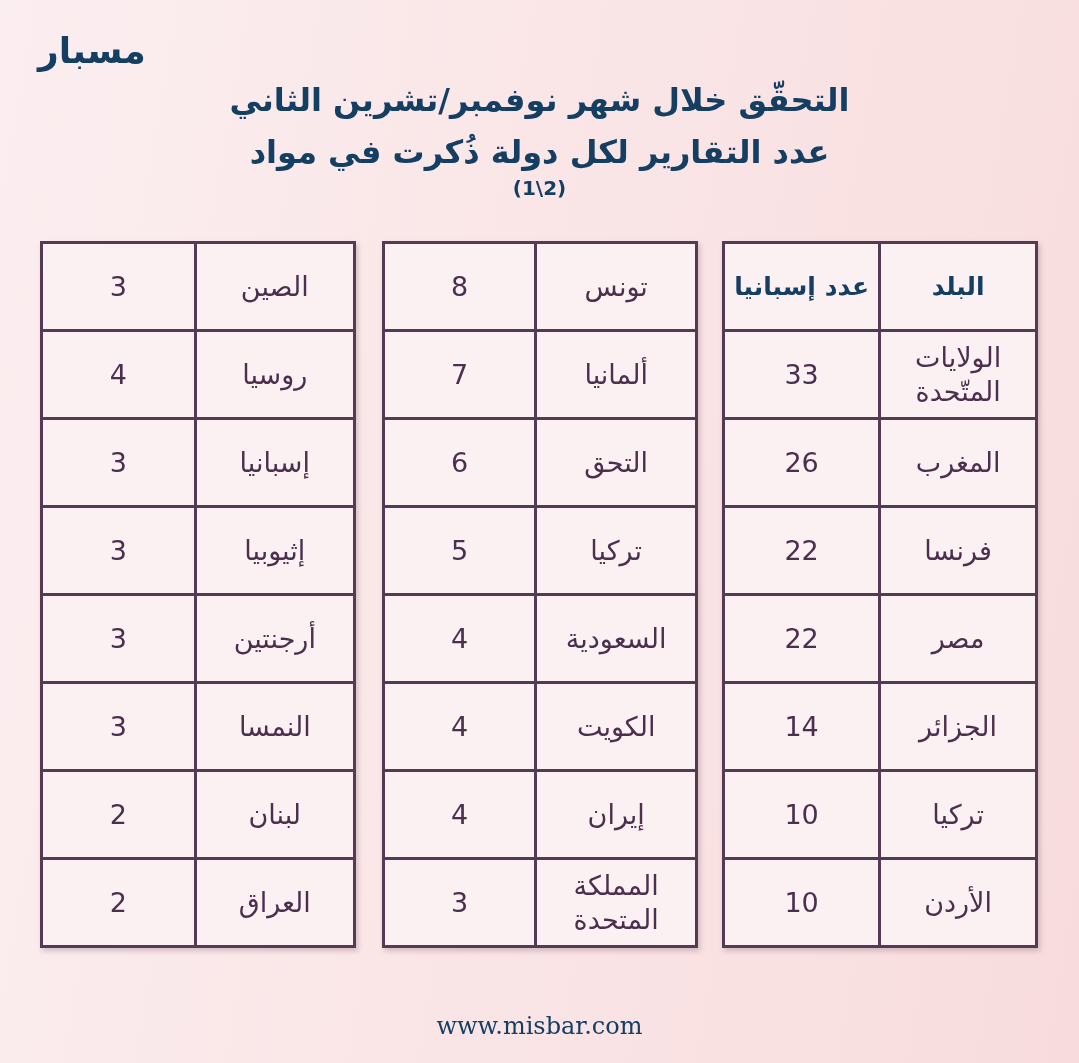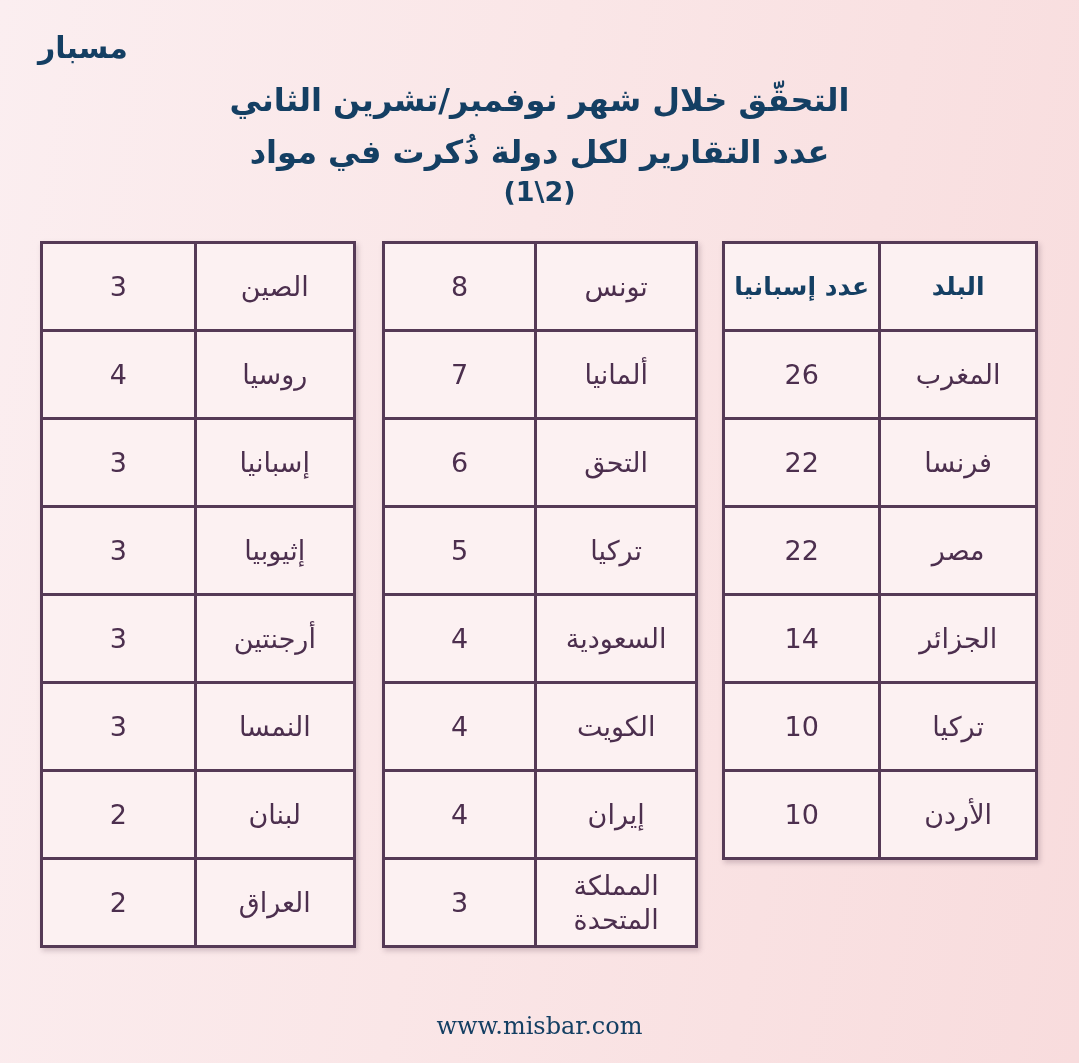--- a/index.html
+++ b/index.html
@@ -4,32 +4,32 @@
   <style>
     html, body { margin: 0; padding: 0; }
     body {
       width: 1079px; height: 1063px; overflow: hidden; position: relative;
       background: linear-gradient(100deg, #fbeef0 0%, #fae6e7 45%, #f8dcdd 100%);
       font-family: "DejaVu Sans", sans-serif;
       color: #4c2f4e;
     }
     .logo {
       position: absolute; left: 38px; top: 30px;
-      font-size: 30px; font-weight: bold; color: #143f63;
+      font-size: 36px; font-weight: bold; color: #143f63;
       direction: rtl;
     }
     .title {
       position: absolute; left: 0; width: 1079px; top: 74px;
       text-align: center; direction: rtl;
       font-size: 32px; font-weight: bold; color: #143f63; line-height: 52px;
     }
     .title .line { display: block; }
     .subtitle {
       position: absolute; left: 0; width: 1079px; top: 176px;
-      text-align: center; font-size: 27px; color: #143f63; font-weight: bold;
+      text-align: center; font-size: 20px; color: #143f63; font-weight: bold;
     }
     .tbl {
       position: absolute; top: 241px; width: 316px;
       border-collapse: collapse; direction: rtl;
       background: #fcf1f2;
       box-shadow: 2px 3px 5px rgba(90,60,80,0.25);
     }
     .tbl td {
       border: 3px solid #553a56;
       height: 85px; text-align: center; vertical-align: middle;
@@ -57,20 +57,24 @@
   <span class="line">عدد التقارير لكل دولة ذُكرت في مواد</span>
 </div>
 <div class="subtitle">(1\2)</div>
 
 <table class="tbl" id="t1">
   <tbody>
       <tr>
     <td class="name hdr">البلد</td>
     <td class="val hdr">عدد إسبانيا</td>
   </tr>
+  <tr>
+        <td class="name">الولايات المتّحدة</td>
+        <td class="val">33</td>
+      </tr>
   <tr>
         <td class="name">المغرب</td>
         <td class="val">26</td>
       </tr>
   <tr>
         <td class="name">فرنسا</td>
         <td class="val">22</td>
       </tr>
   <tr>
         <td class="name">مصر</td>

